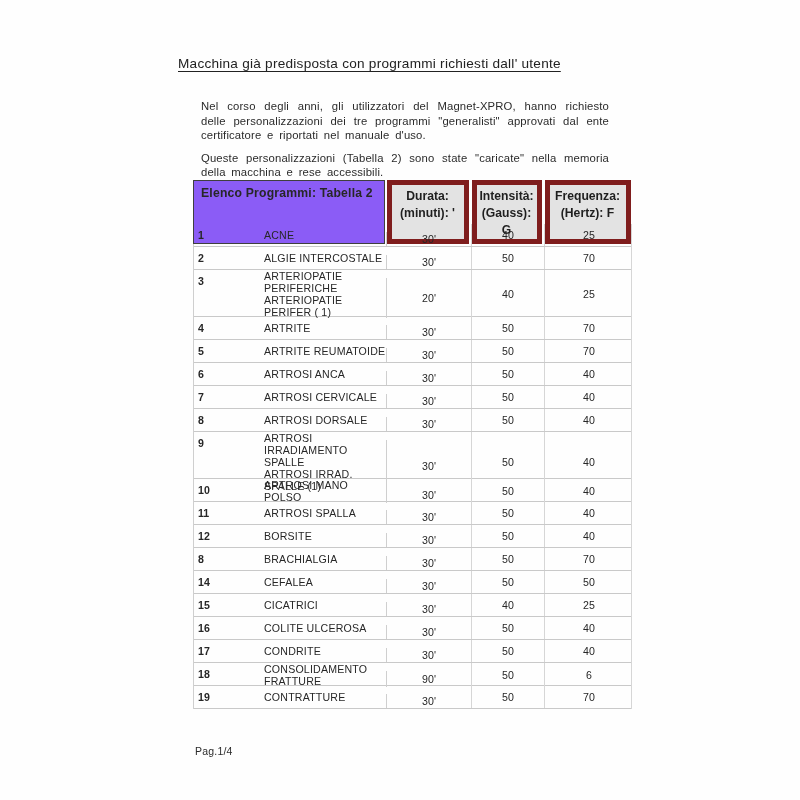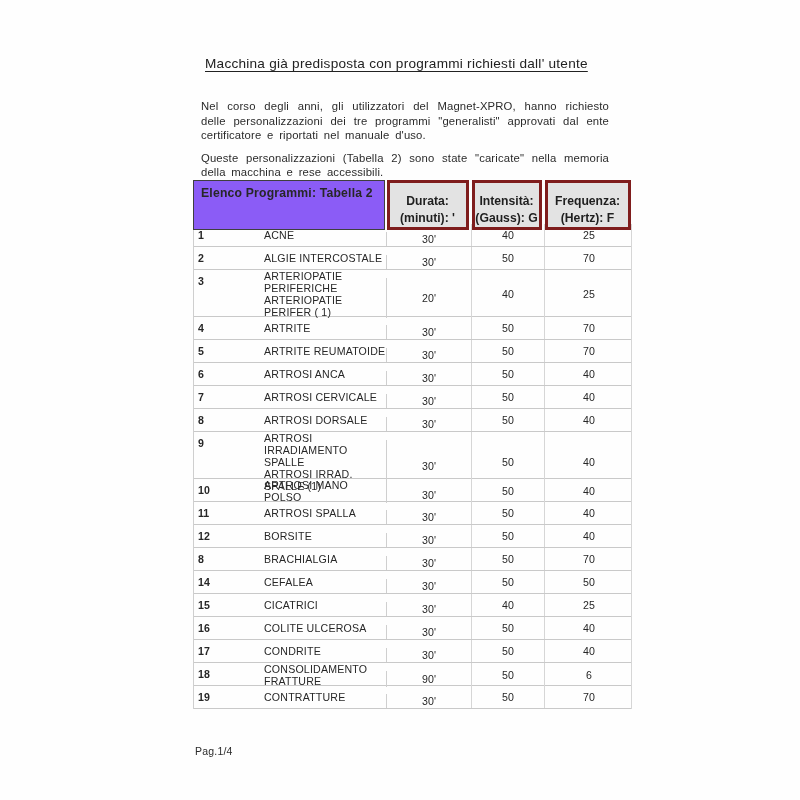--- a/index.html
+++ b/index.html
@@ -7,21 +7,21 @@
     width:800px;height:800px;
     background:#ffffff;
     font-family:"Liberation Sans", sans-serif;
     color:#262626;
     position:relative;
     overflow:hidden;
   }
   .sheet{position:absolute;inset:0;background:#fefefe;}
 
   .doc-title{
-    position:absolute;left:205px;top:56px;width:440px;
+    position:absolute;left:178px;top:56px;width:440px;
     font-size:13.6px;font-weight:400;letter-spacing:.25px;
     color:#222;
     text-decoration:underline;
     text-underline-offset:3px;
     margin:0;
   }
   .intro{
     position:absolute;left:193px;top:91px;width:424px;
   }
   .intro p{
@@ -45,24 +45,24 @@
     box-sizing:border-box;
     border:1px solid #3f3f3f;
     background:#8b5cf6;
     font-weight:bold;font-size:12.2px;letter-spacing:.2px;
     padding:5px 0 8px 7px;
   }
   .h-gray{
     box-sizing:border-box;
     margin:0 1.5px;
     background:#e3e3e3;
-    border:3px solid #7f1d1d;
+    border:5px solid #7f1d1d;
     text-align:center;
     font-weight:bold;font-size:12.2px;line-height:17px;
-    padding-top:10px;
+    padding-top:3px;
     color:#1f1f1f;
   }
   .tbl-body{border-left:1px solid #cfcfcf;border-right:1px solid #d6d6d6;}
   .row{
     display:grid;
     grid-template-columns:26px 166px 85px 73px 89px;
     height:23px;
     box-sizing:border-box;
     border-bottom:1px solid #c9c9c9;
   }

